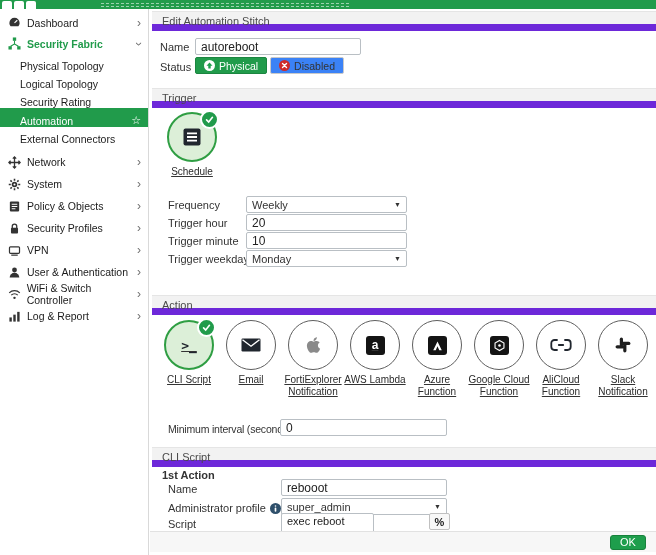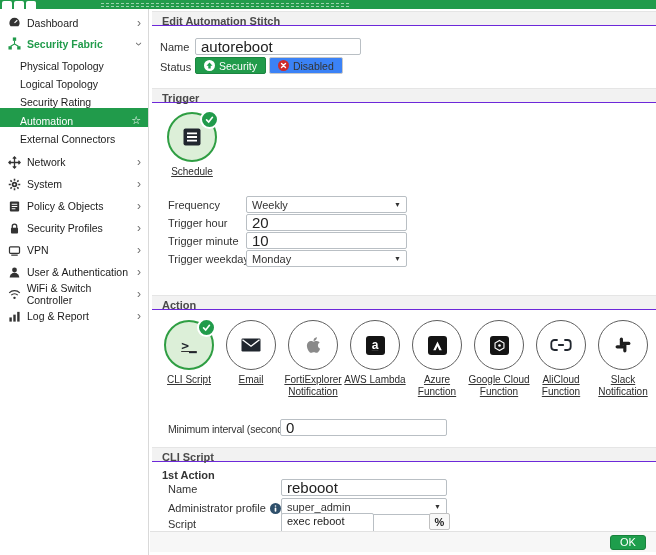--- a/index.html
+++ b/index.html
@@ -19,27 +19,27 @@
   .nav-item .chev{margin-left:auto;color:#707070;font-size:12px;line-height:10px;}
   .chev.down{transform:rotate(90deg);}
   .fabric .lbl{color:#219b4b;font-weight:bold;}
   .sub-item{display:flex;align-items:flex-end;height:18px;padding-left:20px;padding-right:7px;color:#1b1b1b;cursor:pointer;}
   .sub-item.selected{background:#219b4b;color:#fff;height:19px;}
   .sub-item .star{margin-left:auto;color:#fff;font-size:11px;}
   .bottom-group{margin-top:6px;}
   .bottom-group .nav-item{height:22px;}
   
   .main{position:absolute;left:150px;top:0;width:506px;height:555px;background:#fff;}
-  .secbar{position:absolute;left:2px;right:0;height:15px;background:#f2f2f2;
-    border-top:1px solid #e5e5e5;border-bottom:1px solid #6d28d9;line-height:18px;
-    padding-left:10px;box-sizing:border-box;color:#4a4a4a;font-weight:bold;font-size:11px;}
+  .secbar{position:absolute;left:2px;right:0;height:20px;background:#f2f2f2;
+    border-top:1px solid #e5e5e5;border-bottom:7px solid #6d28d9;line-height:18px;
+    padding-left:10px;box-sizing:border-box;color:#4a4a4a;font-weight:normal;font-size:11px;}
   .flabel{position:absolute;font-size:11px;color:#333;line-height:16px;white-space:nowrap;}
   .flabel.small{font-size:10.5px;letter-spacing:-0.2px;}
   .finput{position:absolute;height:17px;box-sizing:border-box;border:1px solid #b9bfc4;border-radius:2px;
-    font-family:"Liberation Sans",sans-serif;font-size:15px;color:#222;padding:0 5px;background:#fff;}
+    font-family:"Liberation Sans",sans-serif;font-size:12px;color:#222;padding:0 5px;background:#fff;}
   .fselect{position:absolute;height:17px;box-sizing:border-box;border:1px solid #b9bfc4;border-radius:2px;
     background:#fff;display:flex;align-items:center;padding:0 5px;cursor:pointer;}
   .fselect .caret{margin-left:auto;font-size:7px;color:#333;}
   
   .statusrow{position:absolute;left:45px;top:57px;display:flex;gap:3px;}
   .stbtn{height:17px;display:flex;align-items:center;gap:4px;padding:0 8px;border-radius:2px;
     font-size:10.5px;cursor:pointer;box-sizing:border-box;}
   .stbtn.on{background:#219b4b;color:#fff;border:1px solid #1b8540;}
   .stbtn.off{background:#3b82f6;color:#333;border:1px solid #c9c9c9;}
   
@@ -220,21 +220,21 @@
 
   <span class="flabel" style="left:10px;top:39px;">Name</span>
   <input class="finput" style="left: 45px; top: 38px; width: 166px;" value="autoreboot">
   <span class="flabel" style="left:10px;top:59px;">Status</span>
   <div class="statusrow">
     <div class="stbtn on">
       <svg width="11" height="11" viewBox="0 0 11 11">
           <circle cx="5.5" cy="5.5" r="5.5" fill="#fff"></circle>
           <path d="M5.5 2.4 8.5 5.8H6.7v2.7H4.3V5.8H2.5z" fill="#1e9e4c"></path>
         </svg>
-      <span>Security</span>
+      <span>Physical</span>
     </div>
     <div class="stbtn off">
       <svg width="11" height="11" viewBox="0 0 11 11">
           <circle cx="5.5" cy="5.5" r="5.5" fill="#cf2b2b"></circle>
           <path d="M3.5 3.5l4 4M7.5 3.5l-4 4" stroke="#fff" stroke-width="1.4" stroke-linecap="round"></path>
         </svg>
       <span>Disabled</span>
     </div>
   </div>
 

